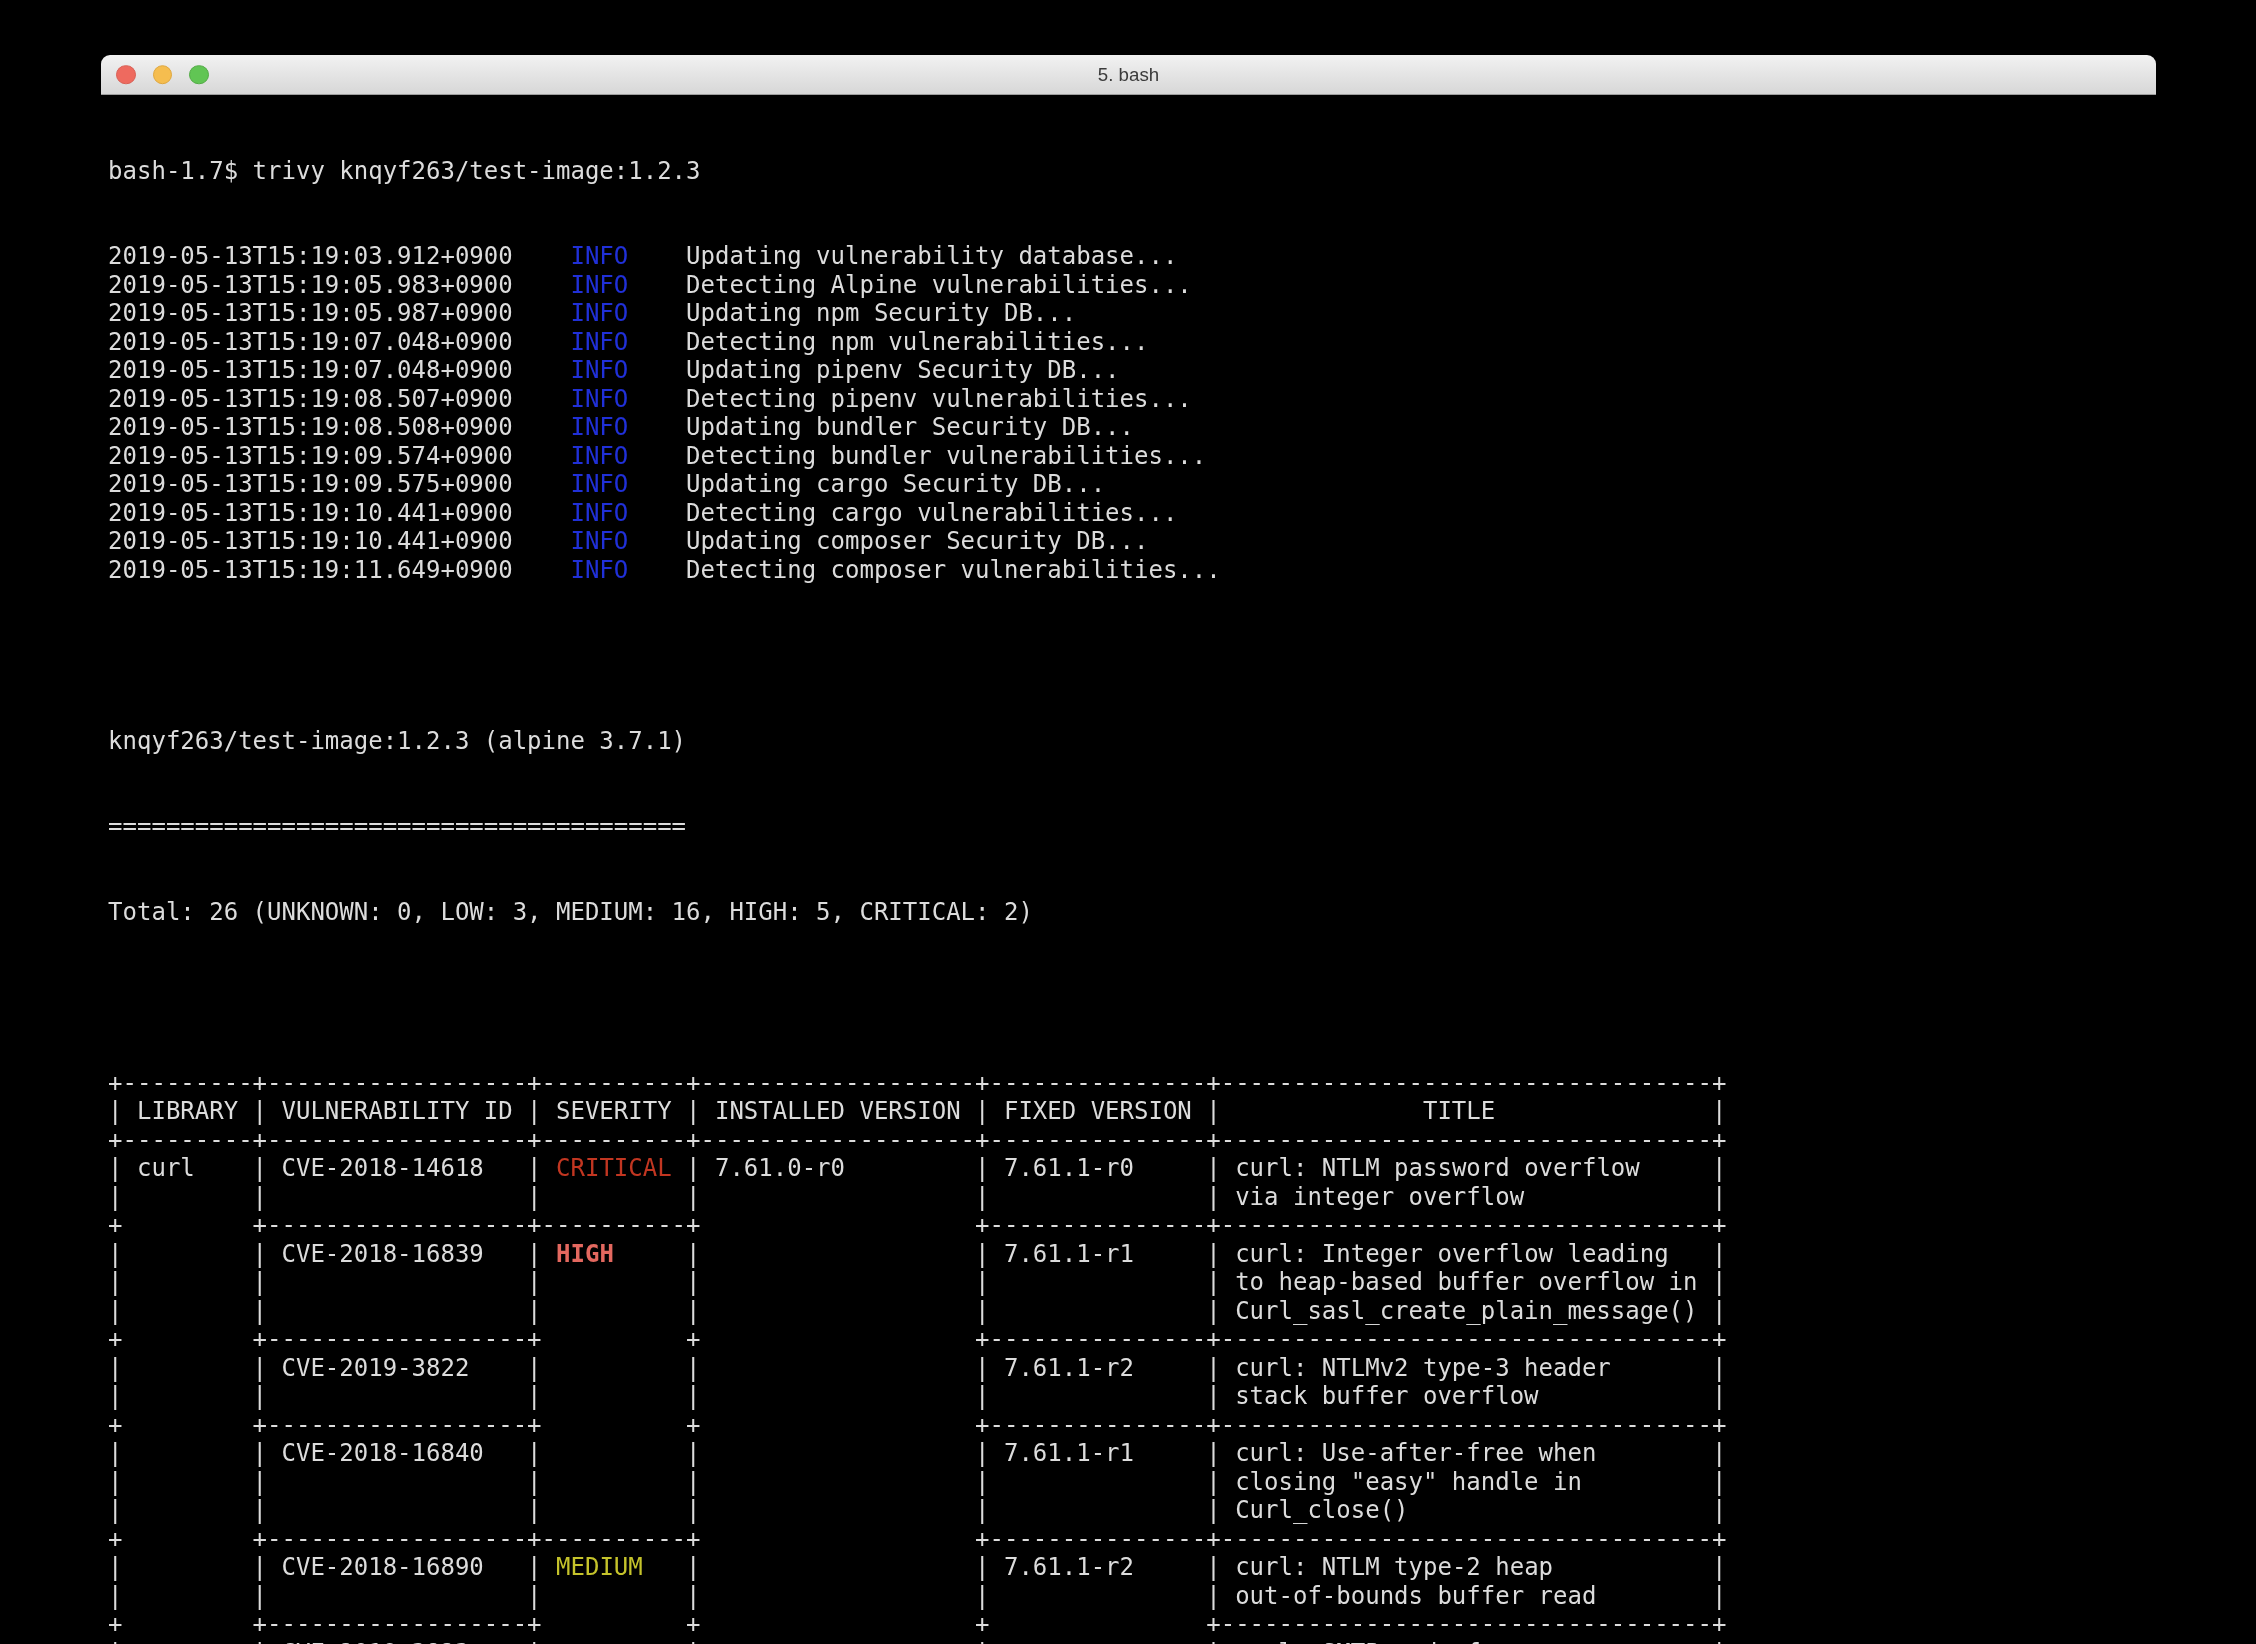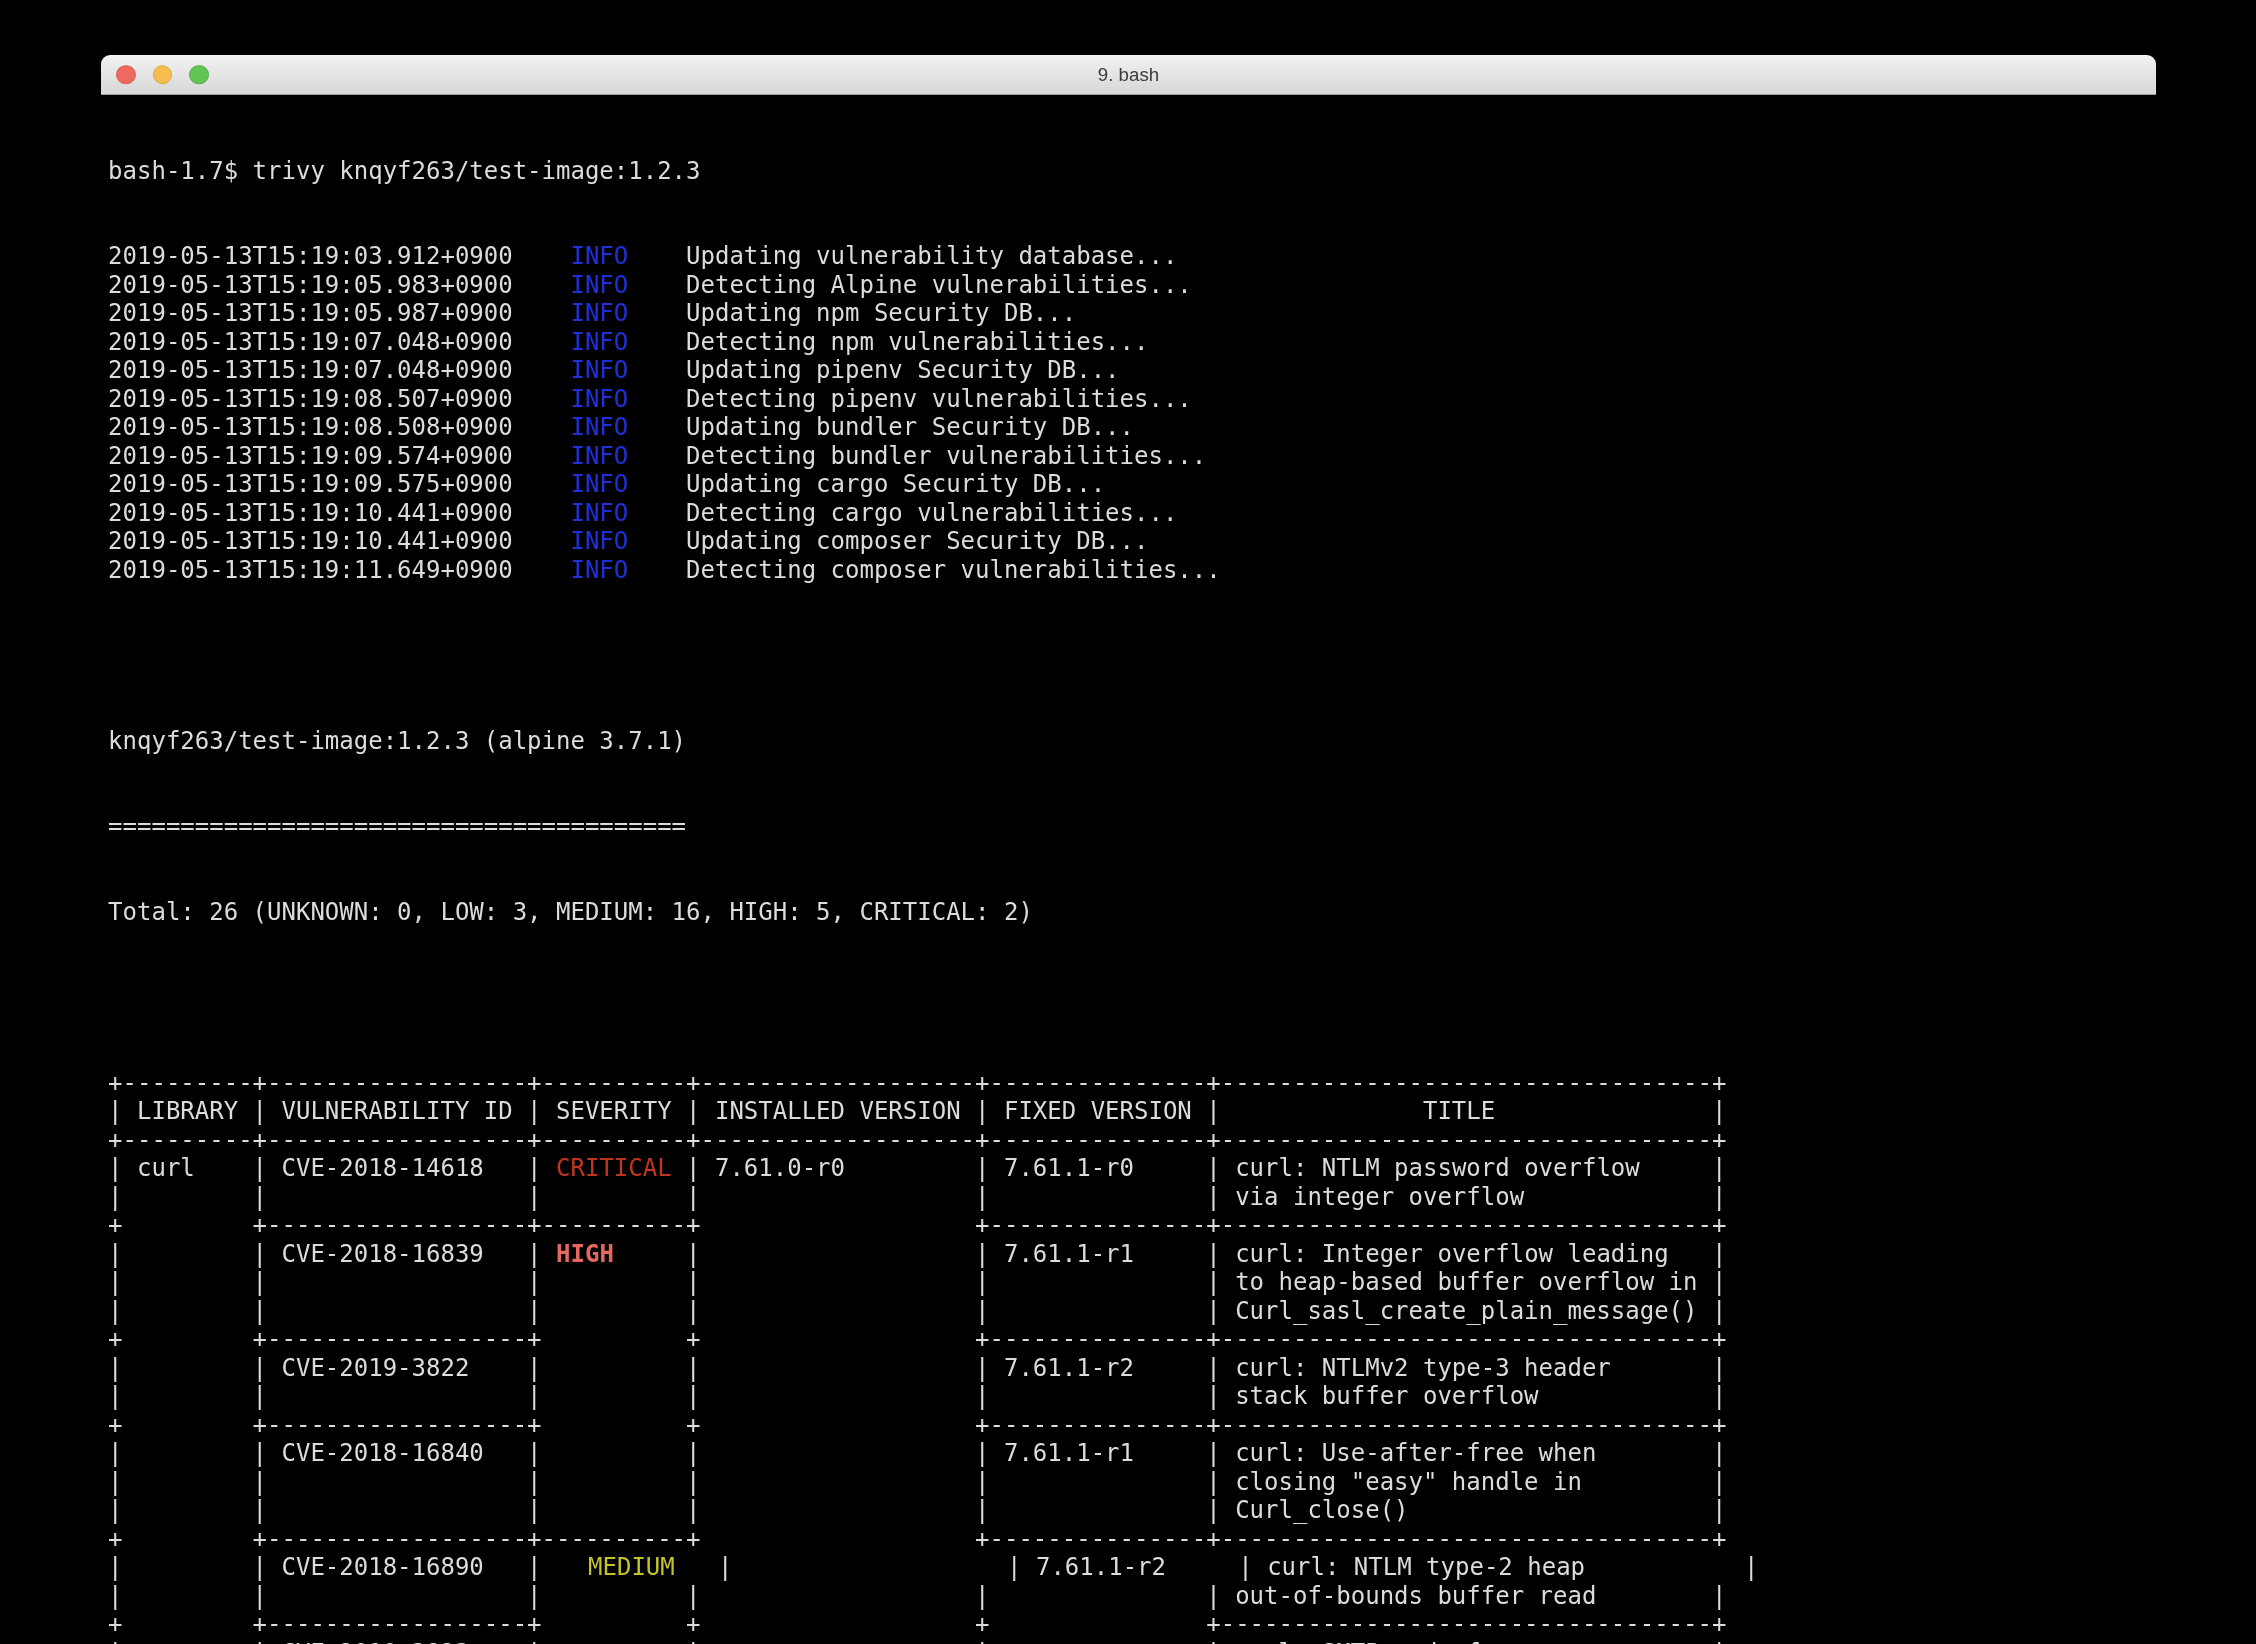--- a/index.html
+++ b/index.html
@@ -29,33 +29,33 @@
     font-family:"DejaVu Sans Mono",monospace;
     font-size:24px;line-height:28.5px;
     color:var(--term-fg,#dcdcdc);
     white-space:pre;
   }
   .line{height:28.5px;white-space:pre;}
   .fg{color:var(--term-fg,#dcdcdc);}
   .info{color:var(--info,#2030d8);text-align:right;}
   .critical{color:var(--critical,#c23621);}
   .high{color:var(--high,#e3685f);font-weight:bold;}
-  .medium{color:var(--medium,#c5c32b);margin-left:32px;}
+  .medium{color:var(--medium,#c5c32b);}
 </style>
 </head>
 <body>
 
 <div class="window">
   <div class="titlebar">
     <div class="lights">
       <span class="light red"></span>
       <span class="light yellow"></span>
       <span class="light green"></span>
     </div>
-    <div class="titlebar-title">9. bash</div>
+    <div class="titlebar-title">5. bash</div>
   </div>
 
   <div class="screen">
     <div class="line">bash-1.7$ trivy knqyf263/test-image:1.2.3</div>
     <div id="log-lines"><div class="line"><span class="fg">2019-05-13T15:19:03.912+0900    </span><span class="info">INFO</span><span class="fg">    Updating vulnerability database...</span></div><div class="line"><span class="fg">2019-05-13T15:19:05.983+0900    </span><span class="info">INFO</span><span class="fg">    Detecting Alpine vulnerabilities...</span></div><div class="line"><span class="fg">2019-05-13T15:19:05.987+0900    </span><span class="info">INFO</span><span class="fg">    Updating npm Security DB...</span></div><div class="line"><span class="fg">2019-05-13T15:19:07.048+0900    </span><span class="info">INFO</span><span class="fg">    Detecting npm vulnerabilities...</span></div><div class="line"><span class="fg">2019-05-13T15:19:07.048+0900    </span><span class="info">INFO</span><span class="fg">    Updating pipenv Security DB...</span></div><div class="line"><span class="fg">2019-05-13T15:19:08.507+0900    </span><span class="info">INFO</span><span class="fg">    Detecting pipenv vulnerabilities...</span></div><div class="line"><span class="fg">2019-05-13T15:19:08.508+0900    </span><span class="info">INFO</span><span class="fg">    Updating bundler Security DB...</span></div><div class="line"><span class="fg">2019-05-13T15:19:09.574+0900    </span><span class="info">INFO</span><span class="fg">    Detecting bundler vulnerabilities...</span></div><div class="line"><span class="fg">2019-05-13T15:19:09.575+0900    </span><span class="info">INFO</span><span class="fg">    Updating cargo Security DB...</span></div><div class="line"><span class="fg">2019-05-13T15:19:10.441+0900    </span><span class="info">INFO</span><span class="fg">    Detecting cargo vulnerabilities...</span></div><div class="line"><span class="fg">2019-05-13T15:19:10.441+0900    </span><span class="info">INFO</span><span class="fg">    Updating composer Security DB...</span></div><div class="line"><span class="fg">2019-05-13T15:19:11.649+0900    </span><span class="info">INFO</span><span class="fg">    Detecting composer vulnerabilities...</span></div></div>
     <div class="line"></div>
     <div class="line">knqyf263/test-image:1.2.3 (alpine 3.7.1)</div>
     <div class="line">========================================</div>
     <div class="line">Total: 26 (UNKNOWN: 0, LOW: 3, MEDIUM: 16, HIGH: 5, CRITICAL: 2)</div>
     <div class="line"></div>

